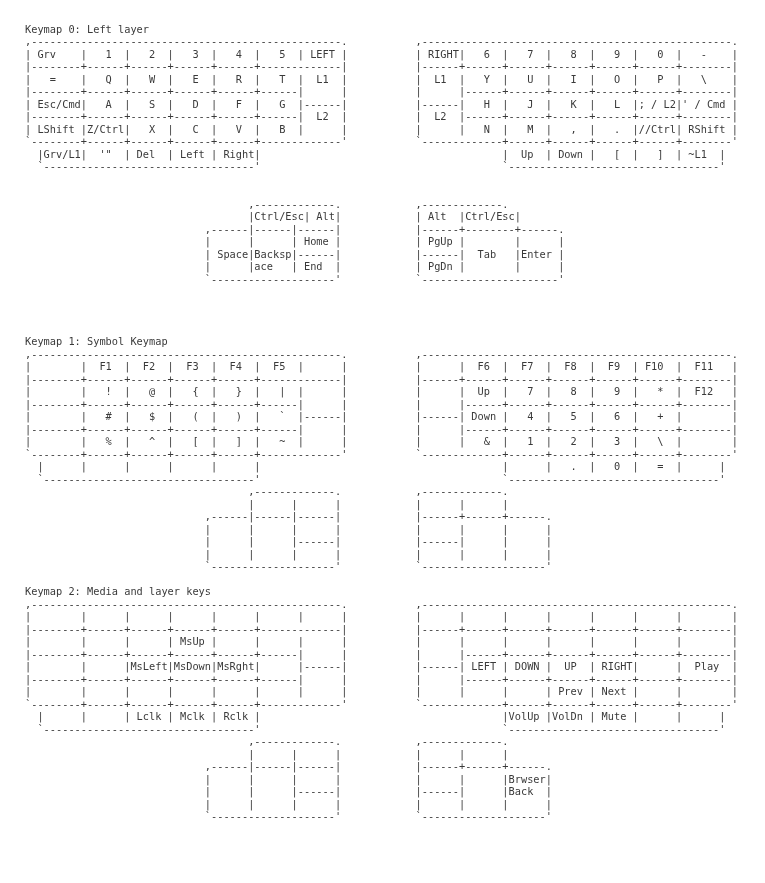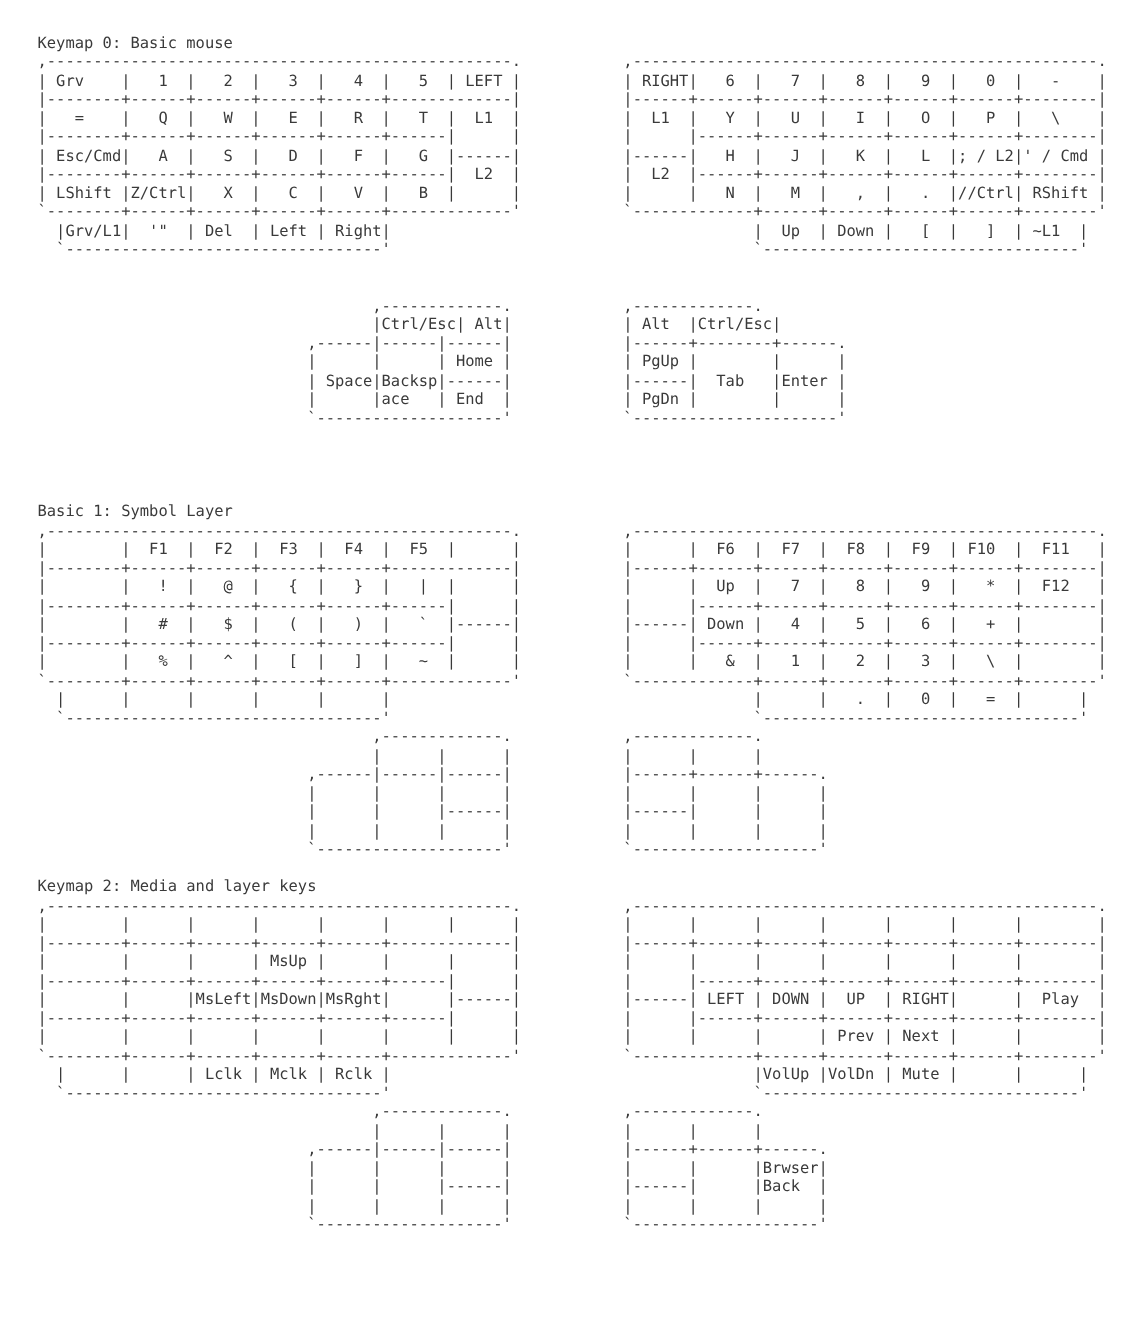--- a/index.html
+++ b/index.html
@@ -36,21 +36,21 @@
   }
   .mt-1 { margin-top: 12.5px; }
   .mt-4 { margin-top: 50px; }
 </style>
 </head>
 <body>
 
 <div class="doc">
 
   <div class="section">
-    <div class="section-title mt-1">Keymap 0: Basic mouse</div>
+    <div class="section-title mt-1">Keymap 0: Left layer</div>
     <pre class="keymap-art mt-1">,--------------------------------------------------.           ,--------------------------------------------------.
 | Grv    |   1  |   2  |   3  |   4  |   5  | LEFT |           | RIGHT|   6  |   7  |   8  |   9  |   0  |   -    |
 |--------+------+------+------+------+-------------|           |------+------+------+------+------+------+--------|
 |   =    |   Q  |   W  |   E  |   R  |   T  |  L1  |           |  L1  |   Y  |   U  |   I  |   O  |   P  |   \    |
 |--------+------+------+------+------+------|      |           |      |------+------+------+------+------+--------|
 | Esc/Cmd|   A  |   S  |   D  |   F  |   G  |------|           |------|   H  |   J  |   K  |   L  |; / L2|' / Cmd |
 |--------+------+------+------+------+------|  L2  |           |  L2  |------+------+------+------+------+--------|
 | LShift |Z/Ctrl|   X  |   C  |   V  |   B  |      |           |      |   N  |   M  |   ,  |   .  |//Ctrl| RShift |
 `--------+------+------+------+------+-------------'           `-------------+------+------+------+------+--------'
   |Grv/L1|  '"  | Del  | Left | Right|                                       |  Up  | Down |   [  |   ]  | ~L1  |
@@ -60,21 +60,21 @@
                                     ,-------------.            ,-------------.
                                     |Ctrl/Esc| Alt|            | Alt  |Ctrl/Esc|
                              ,------|------|------|            |------+--------+------.
                              |      |      | Home |            | PgUp |        |      |
                              | Space|Backsp|------|            |------|  Tab   |Enter |
                              |      |ace   | End  |            | PgDn |        |      |
                              `--------------------'            `----------------------'</pre>
   </div>
 
   <div class="section">
-    <div class="section-title mt-4">Basic 1: Symbol Layer</div>
+    <div class="section-title mt-4">Keymap 1: Symbol Keymap</div>
     <pre class="keymap-art mt-1">,--------------------------------------------------.           ,--------------------------------------------------.
 |        |  F1  |  F2  |  F3  |  F4  |  F5  |      |           |      |  F6  |  F7  |  F8  |  F9  | F10  |  F11   |
 |--------+------+------+------+------+-------------|           |------+------+------+------+------+------+--------|
 |        |   !  |   @  |   {  |   }  |   |  |      |           |      |  Up  |   7  |   8  |   9  |   *  |  F12   |
 |--------+------+------+------+------+------|      |           |      |------+------+------+------+------+--------|
 |        |   #  |   $  |   (  |   )  |   `  |------|           |------| Down |   4  |   5  |   6  |   +  |        |
 |--------+------+------+------+------+------|      |           |      |------+------+------+------+------+--------|
 |        |   %  |   ^  |   [  |   ]  |   ~  |      |           |      |   &amp;  |   1  |   2  |   3  |   \  |        |
 `--------+------+------+------+------+-------------'           `-------------+------+------+------+------+--------'
   |      |      |      |      |      |                                       |      |   .  |   0  |   =  |      |

